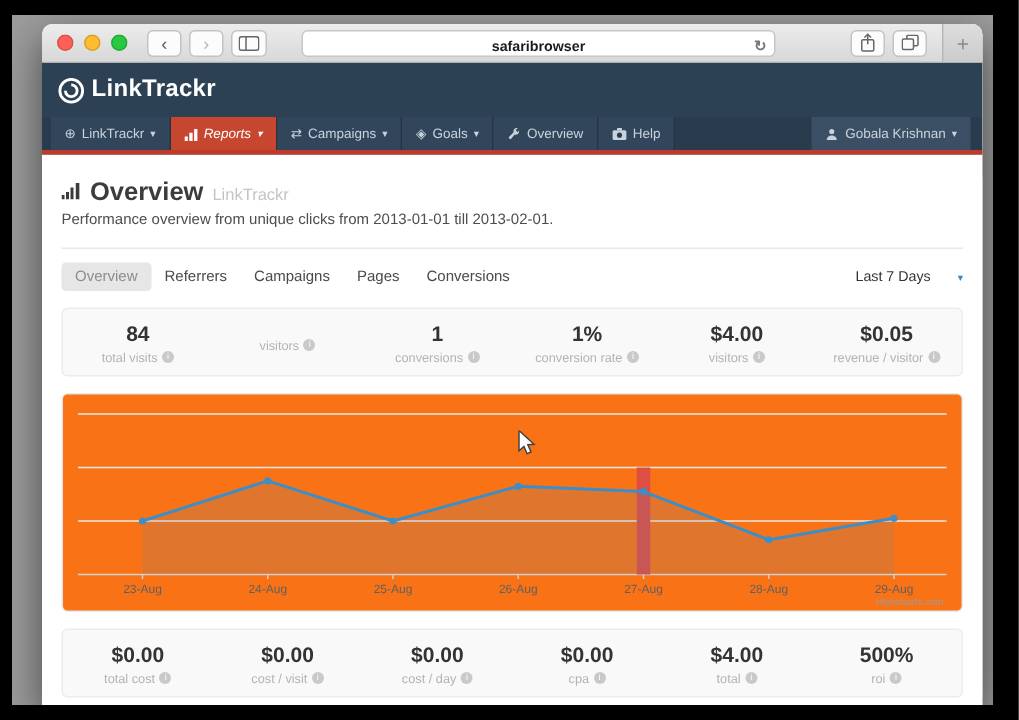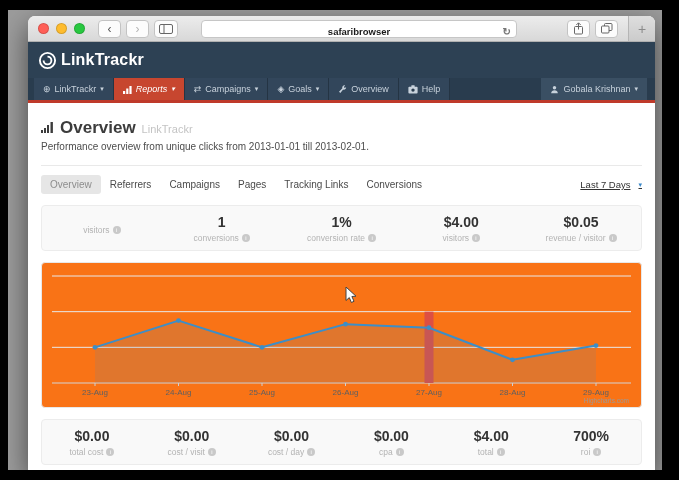--- a/index.html
+++ b/index.html
@@ -47,21 +47,21 @@
   
   main { padding:0 13px; background:#fff; }
   .heading-row { margin-top:15px; display:flex; align-items:baseline; gap:6px; }
   .page-title { font-size:17px; color:#3c3c3c; font-weight:600; }
   .title-suffix { font-size:11px; color:#c4c4c4; }
   .subtitle { font-size:10px; color:#4d4d4d; margin-top:3px; }
   .divider { border-top:1px solid #e9e9e9; margin-top:13px; }
   .tabs-row { margin-top:9px; display:flex; align-items:center; font-size:10px; color:#4a4a4a; }
   .tab { padding:4px 9px; cursor:pointer; }
   .tab.active { background:#e6e6e6; color:#8d8d8d; border-radius:3px; }
-  .date-range { margin-left:auto; font-size:9.5px; color:#333; cursor:pointer; display:flex; align-items:center; gap:8px;text-decoration:underline; }
+  .date-range { margin-left:auto; font-size:9.5px; color:#333; cursor:pointer; display:flex; align-items:center; gap:18px; }
   .date-range .caret { color:#3a87c8; }
 
   .stats-panel { margin-top:11px; background:#f9f9f9; border:1px solid #ececec;
                  border-radius:4px; height:46px; display:flex; align-items:center; }
   .stat { flex:1; text-align:center; }
   .stat-value { font-size:14px; color:#333; font-weight:600; }
   .stat-label { font-size:8.5px; color:#b3b3b3; margin-top:3px;
                 display:flex; justify-content:center; align-items:center; gap:3px; }
   .info-dot { width:8px; height:8px; border-radius:50%; background:#c9c9c9; color:#fff;
               font-size:6px; display:inline-flex; align-items:center; justify-content:center; cursor:pointer; }
@@ -184,29 +184,35 @@
       <span class="title-suffix">LinkTrackr</span>
     </div>
     <div class="subtitle">Performance overview from unique clicks from 2013-01-01 till 2013-02-01.</div>
     <div class="divider"></div>
 
     <div class="tabs-row">
       <span class="tab active">Overview</span>
       <span class="tab">Referrers</span>
       <span class="tab">Campaigns</span>
       <span class="tab">Pages</span>
-      <span class="tab">Tracking Links</span>
       <span class="tab">Conversions</span>
       <span class="date-range">
         <span>Last 7 Days</span>
         <span class="caret">▾</span>
       </span>
     </div>
 
     <div class="stats-panel">
+      <div class="stat">
+        <div class="stat-value">84</div>
+        <div class="stat-label">
+            <span>total visits</span>
+            <span class="info-dot">i</span>
+          </div>
+      </div>
       <div class="stat">
         <div class="stat-label">
             <span>visitors</span>
             <span class="info-dot">i</span>
           </div>
       </div>
       <div class="stat">
         <div class="stat-value">1</div>
         <div class="stat-label">
             <span>conversions</span>
@@ -303,21 +309,21 @@
           </div>
       </div>
       <div class="stat">
         <div class="stat-value">$4.00</div>
         <div class="stat-label">
             <span>total</span>
             <span class="info-dot">i</span>
           </div>
       </div>
       <div class="stat">
-        <div class="stat-value">700%</div>
+        <div class="stat-value">500%</div>
         <div class="stat-label">
             <span>roi</span>
             <span class="info-dot">i</span>
           </div>
       </div>
     </div>
   </main>
 </div>
 
 </body></html>

